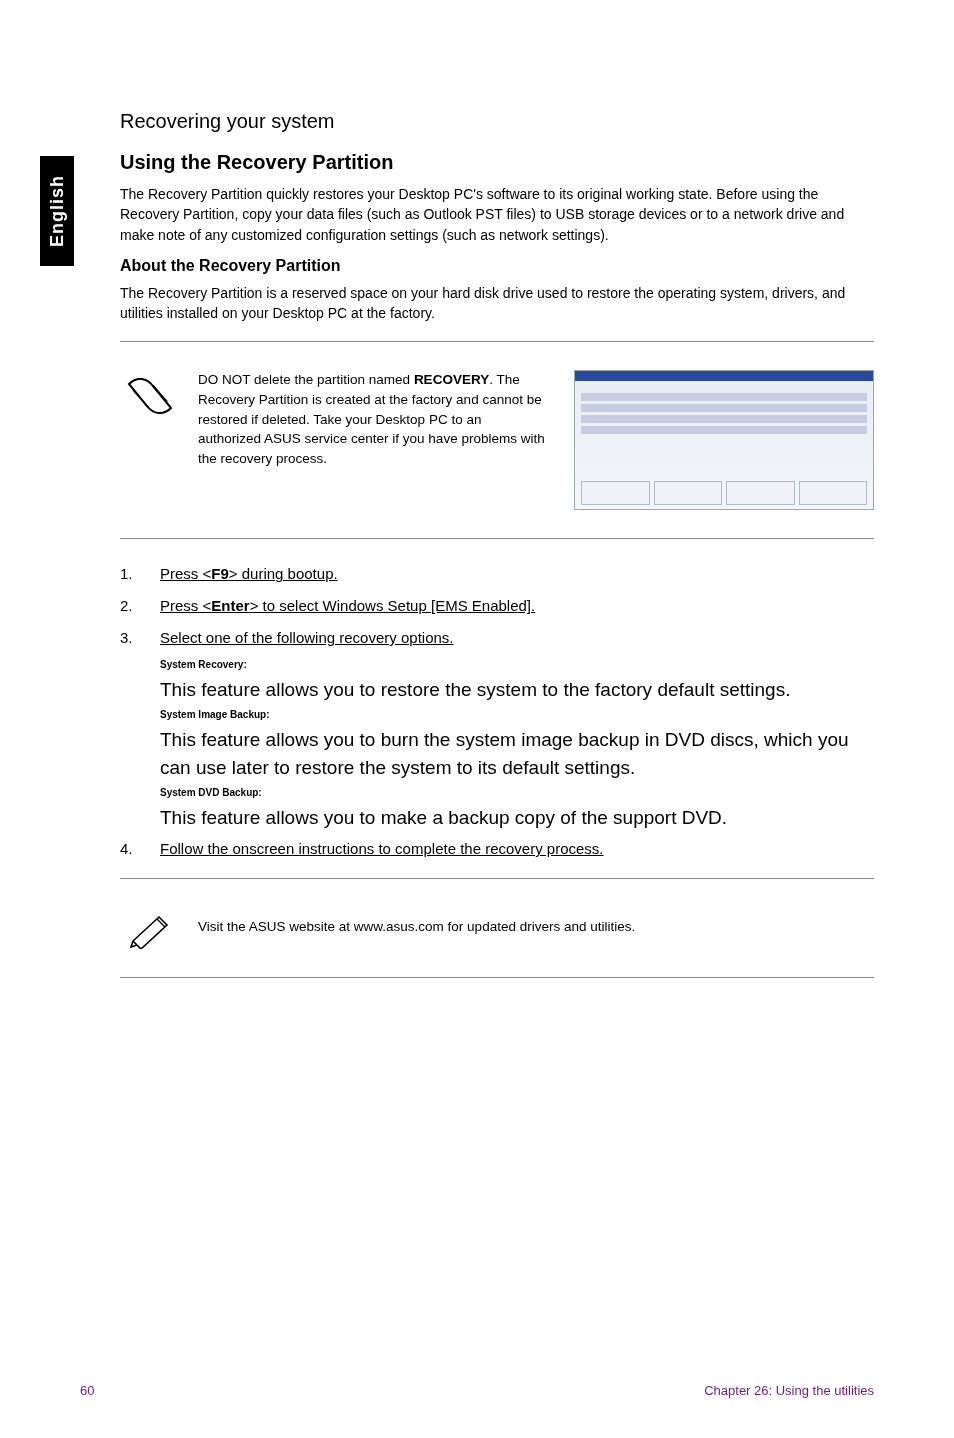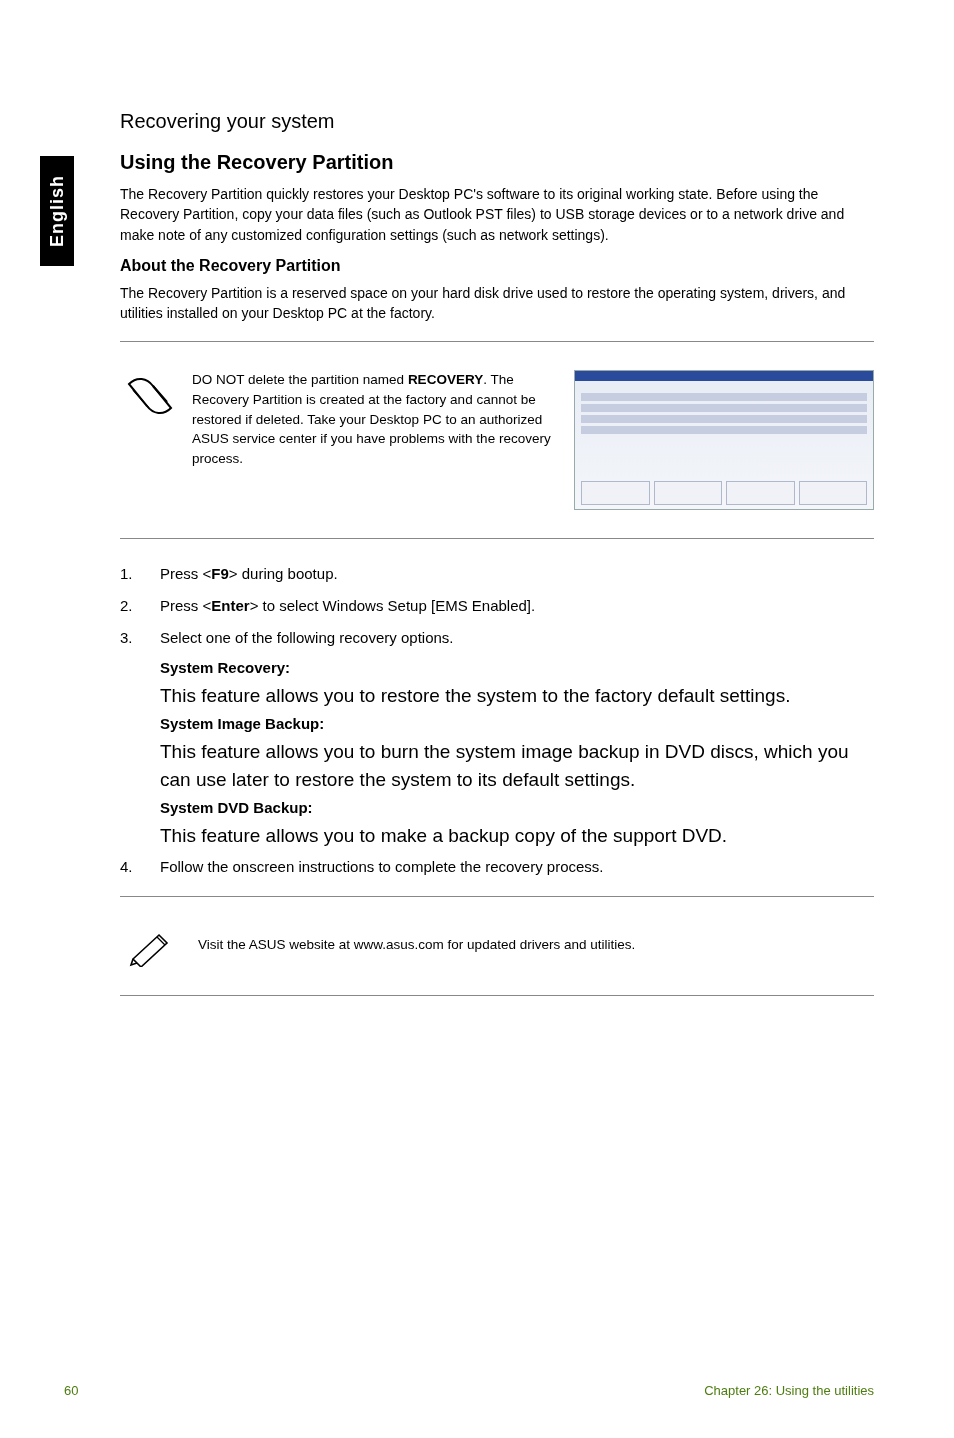--- a/index.html
+++ b/index.html
@@ -4,39 +4,39 @@
   <style>
     * { box-sizing: border-box; margin: 0; padding: 0; }
     html, body { width: 954px; height: 1438px; font-family: Arial, Helvetica, sans-serif; background: #fff; color: #000; }
     .page { position: relative; width: 954px; height: 1438px; padding: 110px 80px 40px 120px; }
     .side-tab { position: absolute; left: 40px; top: 156px; width: 34px; height: 110px; background: #000; display:flex; align-items:center; justify-content:center; }
     .side-tab span { color: #fff; font-weight: bold; font-size: 18px; writing-mode: vertical-rl; transform: rotate(180deg); letter-spacing:1px; }
     h1 { font-size: 20px; font-weight: normal; margin-bottom: 18px; }
     h2 { font-size: 20px; font-weight: bold; margin-bottom: 10px; }
     p { font-size: 14px; line-height: 1.45; margin-bottom: 12px; }
     .sub { font-size: 16px; font-weight: bold; margin-top: 2px; margin-bottom: 8px; }
-    .note-box { border-top: 1px solid #888; border-bottom: 1px solid #888; margin: 18px 0 24px 0; padding: 28px 0; display:flex; gap:12px; align-items:flex-start; }
+    .note-box { border-top: 1px solid #888; border-bottom: 1px solid #888; margin: 18px 0 24px 0; padding: 28px 0; display:flex; gap:18px; align-items:flex-start; }
     .note-icon { flex: 0 0 60px; display:flex; align-items:flex-start; justify-content:center; padding-top:4px; }
     .note-text { flex: 1; font-size: 13.5px; line-height: 1.45; padding-right: 10px; }
     .note-img { flex: 0 0 300px; height: 140px; border:1px solid #9aa; background: linear-gradient(#e8ecf4,#f4f6fa); position:relative; overflow:hidden; }
     .note-img::before { content:""; position:absolute; left:0; right:0; top:0; height:10px; background:#2a4b9b; }
     .note-img .fake-rows { position:absolute; top:22px; left:6px; right:6px; bottom:30px; }
     .note-img .row { height:8px; margin-bottom:3px; background:#c6cde0; }
     .note-img .bottom-panes { position:absolute; left:6px; right:6px; bottom:4px; height:24px; display:flex; gap:4px; }
     .note-img .pane { flex:1; border:1px solid #b0b8cc; background:#f0f2f8; }
     .steps { margin-top: 6px; }
     .step { display:flex; gap: 20px; margin-bottom: 10px; font-size: 15px; line-height:1.45; }
     .step .num { flex: 0 0 20px; }
-    .step .body { flex: 1; }
+    .step .body { flex: 1; text-decoration: underline; }
     .indent { margin-left: 40px; }
-    .opt-head { font-weight: bold; font-size: 15px; margin-top: 0; margin-bottom: 6px; }
+    .opt-head { font-weight: bold; font-size: 10px; margin-top: 0; margin-bottom: 6px; }
     .opt-body { font-size: 19px; line-height:1.45; margin-bottom: 6px; }
     .tip-box { border-top: 1px solid #888; border-bottom: 1px solid #888; margin: 18px 0; padding: 28px 0; display:flex; gap:18px; align-items:center; }
     .tip-text { font-size: 13.5px; line-height:1.4; }
-    .footer { position:absolute; left:64px; right:80px; bottom:40px; display:flex; justify-content:space-between; font-size:13px; color:#4d7c0f; border-top: none; }
+    .footer { position:absolute; left:80px; right:80px; bottom:40px; display:flex; justify-content:space-between; font-size:13px; color:#701a75; border-top: none; }
     .footer .pg { }
     svg { display:block; }
   </style>
 </head>
 <body>
 
 <div class="page">
 
   <div class="side-tab">
     <span>English</span>

